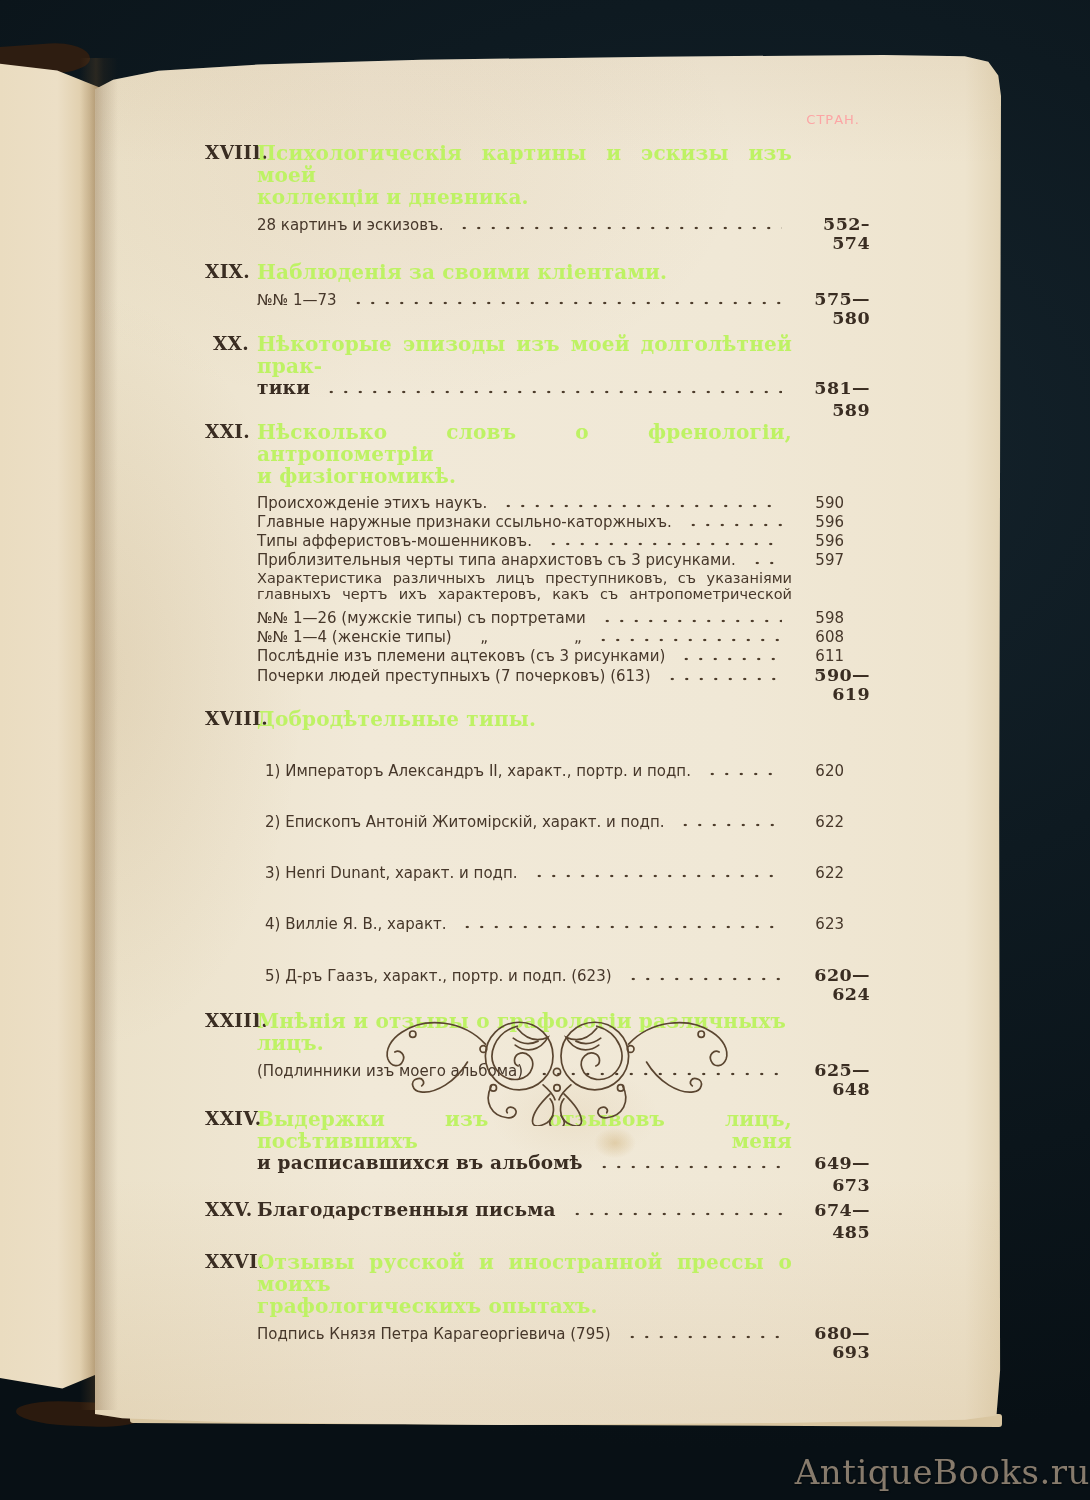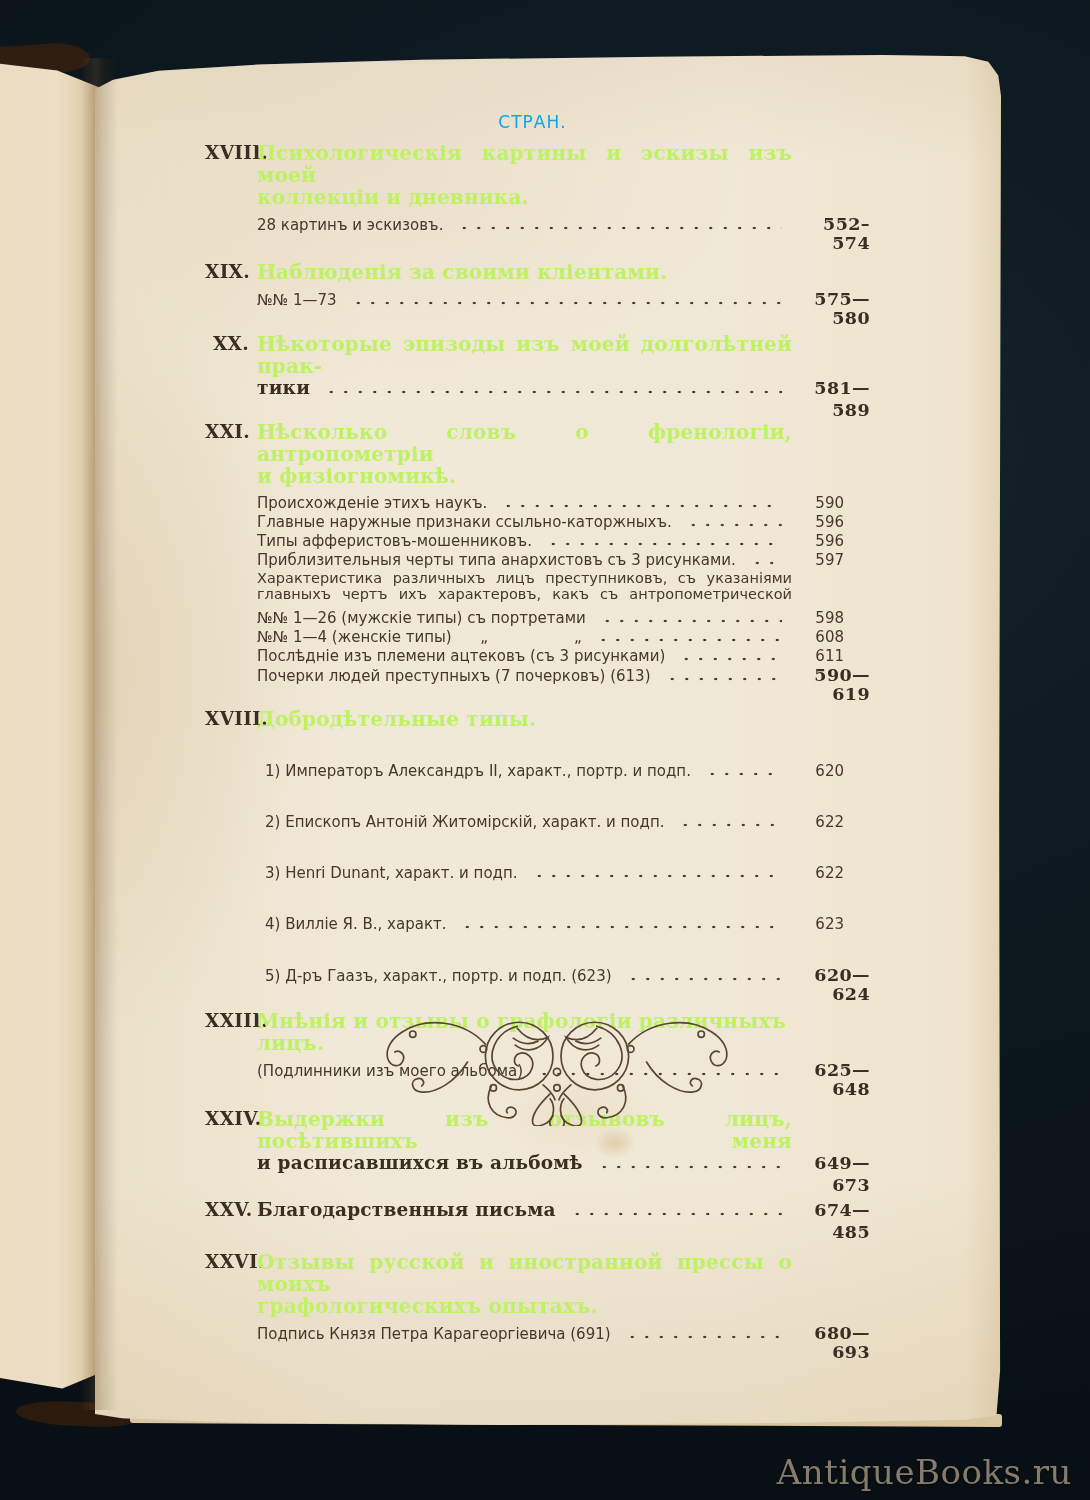--- a/index.html
+++ b/index.html
@@ -44,23 +44,23 @@
       linear-gradient(to right, #ebe1c9, #f1e9d8 30%, #f0e8d6 70%, #eee4ce 96%, #e3d5b7);
     clip-path:polygon(0 2.5%, 2% 1.8%, 7% 1.15%, 18% .7%, 36% .35%, 62% .12%, 87% 0%, 96% .1%, 98.6% .5%, 99.7% 1.5%, 100% 3%, 99.8% 55%, 99.9% 96%, 99.5% 99.3%, 96% 99.62%, 75% 99.85%, 45% 100%, 15% 99.8%, 3% 99.5%, 0 99.2%);
   }
   .gutter {
     position:absolute; left:80px; top:58px; width:38px; height:1352px; z-index:4; pointer-events:none;
     background:linear-gradient(to right, rgba(120,85,45,0), rgba(112,78,40,.30) 42%, rgba(90,60,30,.16) 62%, rgba(120,85,45,0));
   }
   
   .stran {
     position:absolute; left:205px; top:112px; width:665px; z-index:5;
-    text-align:center; padding-right:10px; box-sizing:border-box;
-    font-family:"DejaVu Sans", sans-serif; font-size:17px; letter-spacing:1px;
-    color:#0ea5e9;
+    text-align:right; padding-right:10px; box-sizing:border-box;
+    font-family:"DejaVu Sans", sans-serif; font-size:13px; letter-spacing:1px;
+    color:#fca5a5;
   }
   .toc { position:absolute; left:205px; top:142px; width:665px; z-index:5; color:#3c2f24; }
   .entry { display:flex; }
   .entry:nth-child(2){margin-top:8px;}
   .entry:nth-child(3){margin-top:5px;}
   .entry:nth-child(6){margin-top:4px;}
   .entry:nth-child(7){margin-top:6px;}
   .entry:nth-child(8){margin-top:9px;}
   .entry:nth-child(9){margin-top:3px;}
   .entry:nth-child(10){margin-top:8px;}
@@ -103,21 +103,21 @@
   .num:not(.range){ padding-right:26px; }
   .num.range, .hl .num {
     font-family:"DejaVu Serif", serif; font-weight:700; font-size:17.5px;
     letter-spacing:.4px; color:#3a2d22; padding-right:0;
   }
   
   .ornament { position:absolute; left:368px; top:1004px; width:378px; height:122px; z-index:5; }
   .ornament svg { width:100%; height:100%; }
   
   .watermark {
-    position:absolute; right:18px; bottom:8px; z-index:10;
+    position:absolute; right:0; bottom:8px; z-index:10;
     font-family:"DejaVu Serif", serif; font-size:34px; letter-spacing:.5px;
     color:rgba(154,139,122,.88); text-shadow:0 1px 2px rgba(0,0,0,.55);
   }
 </style>
 </head>
 <body>
 
 <div class="backdrop"></div>
 
 <div class="cover-top"></div>
@@ -280,21 +280,21 @@
           <span class="num range">674—485</span>
         </div>
       </div>
     </div>
     <div class="entry">
       <div class="numcell">XXVI.</div>
       <div class="contentcell">
         <div class="h justify">Отзывы русской и иностранной прессы о моихъ</div>
         <div class="h">графологическихъ опытахъ.</div>
         <div class="line s first-sub">
-          <span class="t">Подпись Князя Петра Карагеоргіевича (691)</span>
+          <span class="t">Подпись Князя Петра Карагеоргіевича (795)</span>
           <span class="dots"></span>
           <span class="num range">680—693</span>
         </div>
       </div>
     </div>
   </div>
 
 <div class="ornament">
   <svg viewBox="0 0 380 122" fill="none" stroke="#5a4530" stroke-width="1.7" stroke-linecap="round">
     <g id="halfL">

